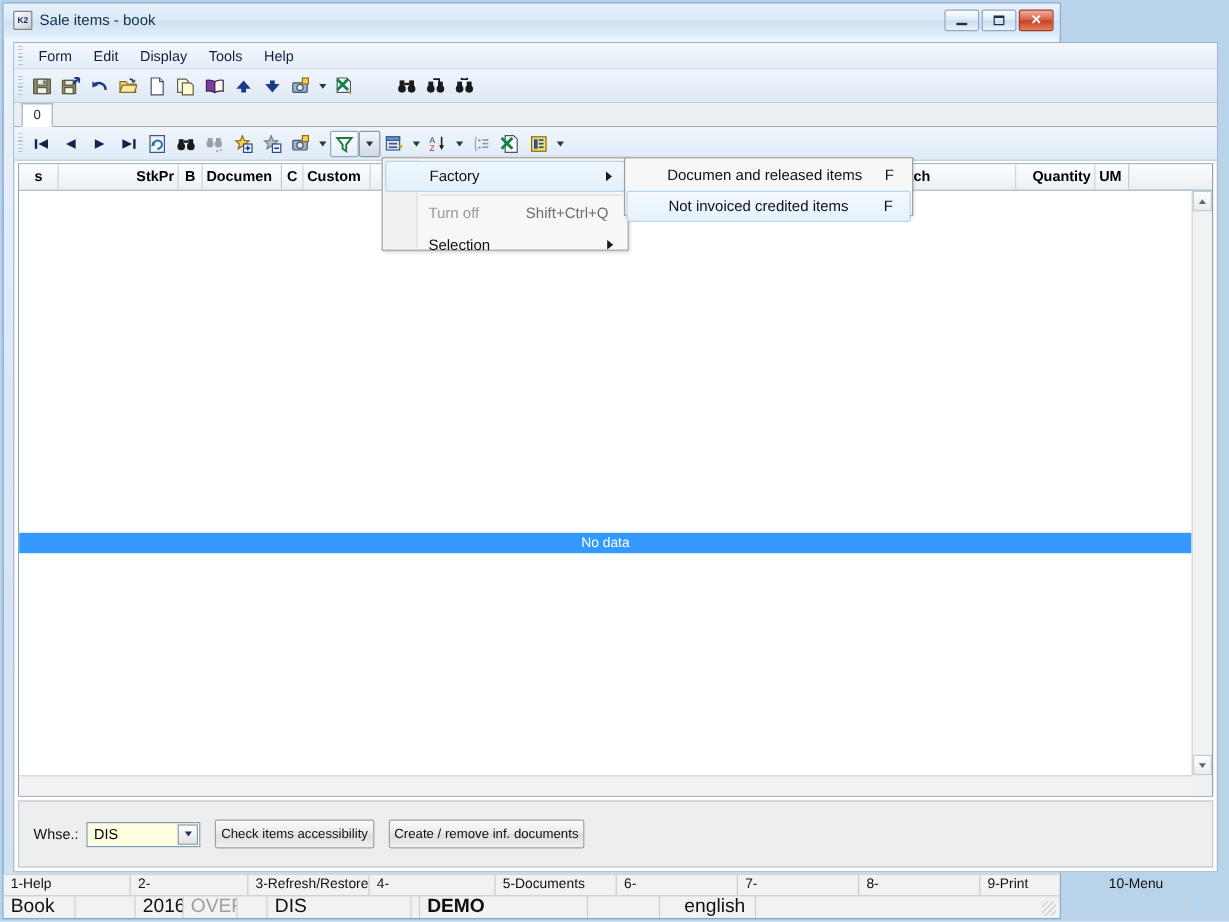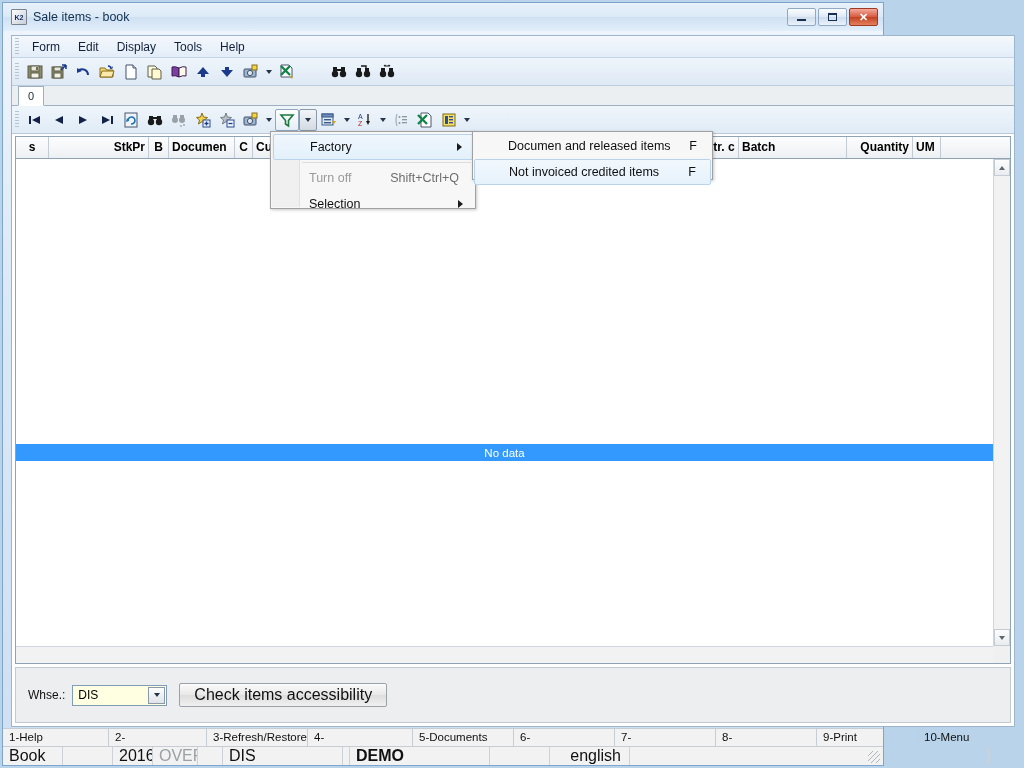--- a/index.html
+++ b/index.html
@@ -160,24 +160,24 @@
     display:flex;align-items:center;box-sizing:border-box;position:relative;
   }
   .combo .val{padding-left:5px;font-size:12px;color:#000;}
   .combo .cbtn{
     position:absolute;right:1px;top:1px;width:17px;height:17px;
     background:linear-gradient(to bottom,#fdfdfd,#dfe4e9);
     border:1px solid #8b99a8;box-sizing:border-box;
     display:flex;align-items:center;justify-content:center;
   }
   .pbtn{
-    height:24px;margin-left:12px;padding:0 14px;
+    height:24px;margin-left:12px;padding:0 4px;
     background:linear-gradient(to bottom,#fbfbfb,#e9e9e9 48%,#dedede 52%,#f0f0f0);
     border:1px solid #9aa2aa;border-radius:2px;
-    font-size:16px;color:#101010;display:flex;align-items:center;box-sizing:border-box;
+    font-size:11px;color:#101010;display:flex;align-items:center;box-sizing:border-box;
   }
 
   
   .fnbar{
     position:absolute;left:0;bottom:19px;width:100%;height:18px;
     background:#f2f2f2;border-top:1px solid #c6cdd4;
     display:flex;box-sizing:border-box;
   }
   .fncell{
     height:17px;line-height:17px;border-right:1px solid #c6cdd4;
@@ -196,21 +196,21 @@
   .stcell.rt{text-align:right;padding-right:8px;}
   .grip{
     position:absolute;right:3px;bottom:2px;width:12px;height:12px;
     background:
       linear-gradient(135deg,transparent 46%,#aeb6bd 46%,#aeb6bd 54%,transparent 54%) 0 0/5px 5px;
   }
 
   
   .ctxmenu{
     position:absolute;background:#f7f7f7;border:1px solid #a0a0a0;
-    box-shadow:1px 1px 3px rgba(0,0,0,.22);box-sizing:border-box;
+    box-shadow:1px 1px 3px rgba(0,0,0,.22);box-sizing:border-box;margin-left:48px;
   }
   .ctx-gutter{
     position:absolute;left:1px;top:1px;bottom:1px;width:27px;
     background:#f0f0f0;border-right:1px solid #e0e0e0;
   }
   .ctx-item{
     position:relative;height:26px;display:flex;align-items:center;
     font-size:12.5px;color:#101010;padding-left:36px;box-sizing:border-box;
   }
   .ctx-item.hl{
@@ -553,20 +553,21 @@
 
     <div class="bottompanel">
       <div class="fld-label">Whse.:</div>
       <div class="combo">
         <span class="val">DIS</span>
         <span class="cbtn">
             <span class="dncaret"></span>
           </span>
       </div>
       <div class="pbtn">Check items accessibility</div>
+      <div class="pbtn">Create / remove inf. documents</div>
     </div>
   </div>
 
   <div class="fnbar" id="fnbar">
       <div class="fncell" style="width: 106px; flex: 0 0 106px;">1-Help</div>
       <div class="fncell" style="width: 98px; flex: 0 0 98px;">2-</div>
       <div class="fncell" style="width: 101px; flex: 0 0 101px;">3-Refresh/Restore</div>
       <div class="fncell" style="width: 105px; flex: 0 0 105px;">4-</div>
       <div class="fncell" style="width: 101px; flex: 0 0 101px;">5-Documents</div>
       <div class="fncell" style="width: 101px; flex: 0 0 101px;">6-</div>

